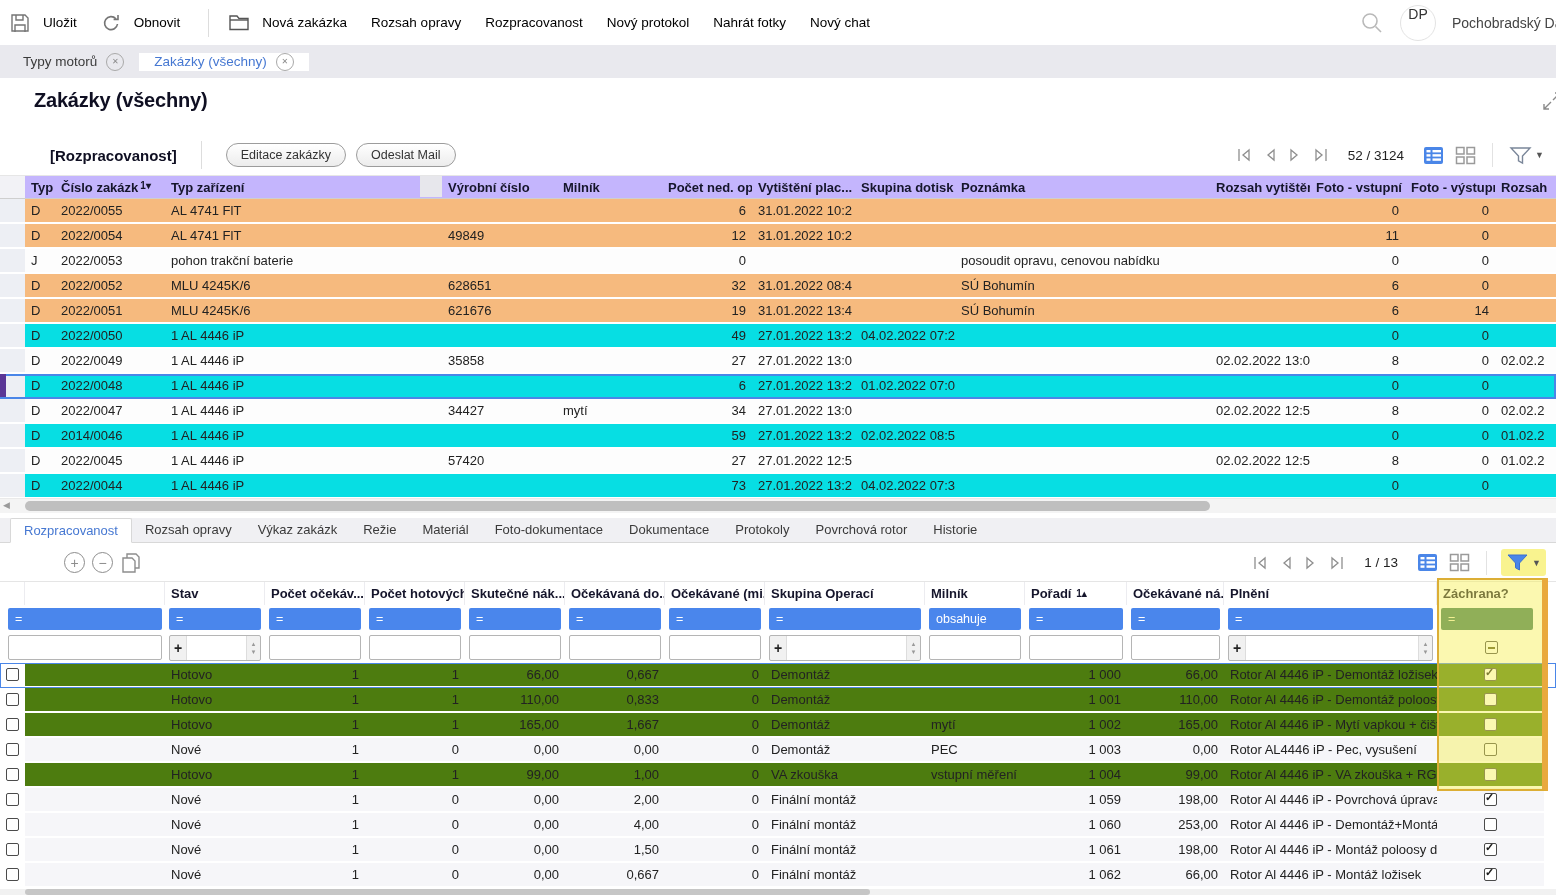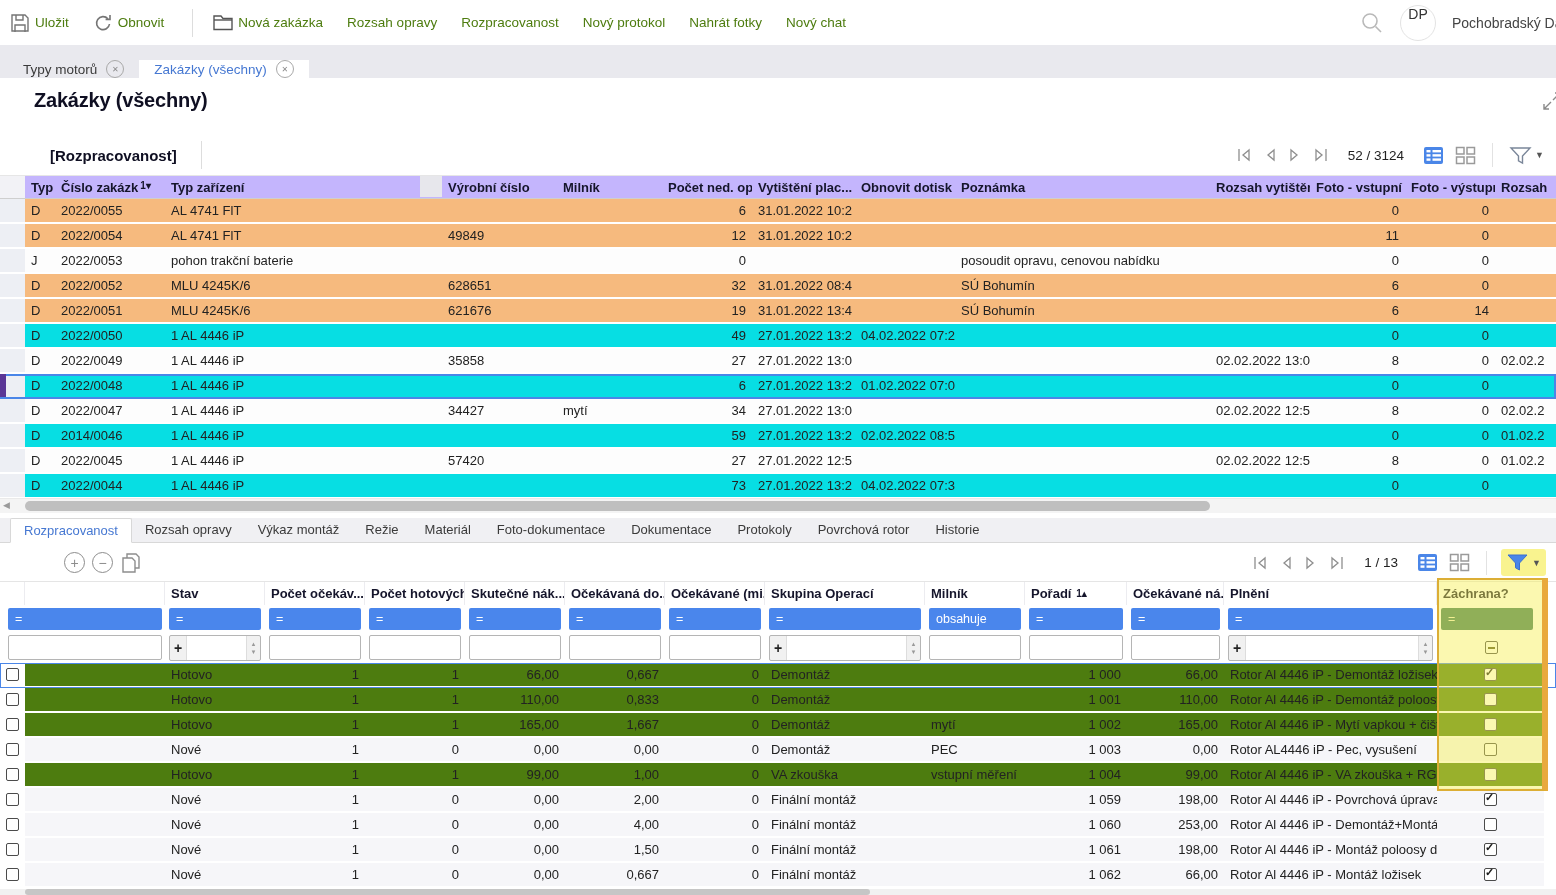--- a/index.html
+++ b/index.html
@@ -2,31 +2,31 @@
 <html><head>
 <meta charset="utf-8">
 <style>
   html,body{margin:0;padding:0}
   body{width:1556px;height:895px;position:relative;overflow:hidden;background:#fff;
        font-family:"Liberation Sans",sans-serif;font-size:13px;color:#222}
   svg{display:block}
   
   .topbar{position:absolute;top:0;left:0;right:0;height:45px;background:#fff;
           display:flex;align-items:center;padding-left:10px;box-sizing:border-box}
-  .tb-item{display:flex;align-items:center;gap:5px;margin-right:24px;color:#4d7c0f;
+  .tb-item{display:flex;align-items:center;gap:13px;margin-right:24px;color:#000000;
            font-size:13.5px;white-space:nowrap;cursor:pointer}
   .tb-sep{width:1px;height:28px;background:#ddd;margin:0 20px 0 4px}
   #tb-actions{display:flex;align-items:center}
   .tb-right{margin-left:auto;display:flex;align-items:center;gap:16px}
   .avatar{width:34px;height:34px;border-radius:50%;border:1px solid #e3e3e3;background:#fff;
           display:flex;align-items:flex-start;justify-content:center;font-size:14px;color:#333}
   .user-name{font-size:14px;color:#444;white-space:nowrap;width:104px;overflow:hidden}
   
   .tabbar{position:absolute;top:45px;left:0;right:0;height:33px;background:#e9e9ee;
-          display:flex;align-items:flex-end;padding-left:8px}
+          display:flex;align-items:center;padding-left:8px}
   .tab{display:flex;align-items:center;gap:9px;padding:0 15px;font-size:13.5px;color:#3a3a3a;cursor:pointer}
   .tab.active{background:#fff;color:#4678d2}
   .tab-close{width:16px;height:16px;border:1px solid #a9a9a9;border-radius:50%;font-size:8px;
              display:flex;align-items:center;justify-content:center;color:#8a8a8a;background:transparent}
   
   .pagehead{position:absolute;top:78px;left:0;right:0;height:57px;background:#fff}
   .pagehead h1{position:absolute;left:34px;top:11px;margin:0;font-size:20px;color:#0f0f22;letter-spacing:-.2px}
   .expand{position:absolute;right:-5px;top:14px}
   
   .sec-toolbar{position:absolute;top:135px;left:0;right:0;height:41px;display:flex;align-items:center;
@@ -179,20 +179,24 @@
 <div class="pagehead">
   <h1>Zakázky (všechny)</h1>
   <svg class="expand" width="18" height="18" viewBox="0 0 18 18" fill="none" stroke="#8a8a8a" stroke-width="1.4">
     <path d="M10 8l7-7M17 6V1h-5M8 10l-7 7M1 12v5h5"></path>
     </svg>
 </div>
 
 <div class="sec-toolbar">
   <span class="mode">[Rozpracovanost]</span>
   <div class="vsep"></div>
+  <div id="main-buttons" style="display:flex;align-items:center">
+      <button class="pill">Editace zakázky</button>
+      <button class="pill">Odeslat Mail</button>
+    </div>
   <div class="right-tools">
     <span class="pbtn">
         <svg width="16" height="14" viewBox="0 0 16 14" fill="none" stroke="#8e8e8e" stroke-width="1.3">
           <path d="M3 1v12"></path>
           <path d="M13 2L7 7l6 5z"></path>
         </svg>
       </span>
     <span class="pbtn">
         <svg width="14" height="14" viewBox="0 0 14 14" fill="none" stroke="#8e8e8e" stroke-width="1.3">
           <path d="M11 2L5 7l6 5z"></path>
@@ -242,21 +246,21 @@
 <div id="main-table">
     <div class="ghead">
       <span class="cell mc-gutter"></span>
       <span class="cell mc-typ">Typ</span>
       <span class="cell mc-cislo">Číslo zakázk<span class="sort">1▾</span></span>
       <span class="cell mc-zar">Typ zařízení</span>
       <span class="cell mc-vyr">Výrobní číslo</span>
       <span class="cell mc-mil">Milník</span>
       <span class="cell mc-pocet">Počet ned. op.</span>
       <span class="cell mc-vyt">Vytištění plac...</span>
-      <span class="cell mc-pla">Obnovit dotisk</span>
+      <span class="cell mc-pla">Skupina dotisk</span>
       <span class="cell mc-poz">Poznámka</span>
       <span class="cell mc-roz">Rozsah vytištěn</span>
       <span class="cell mc-fvs">Foto - vstupní</span>
       <span class="cell mc-fvy">Foto - výstupní</span>
       <span class="cell mc-roz2">Rozsah</span>
       <span class="hsplit"></span>
     </div>
     <div class="grow">
       <span class="cell mc-gutter"></span>
       <div class="strip bg-orange">
@@ -477,21 +481,21 @@
   </div>
 
 <div class="hscroll">
   <span class="harrow">◀</span>
   <div class="hthumb"></div>
 </div>
 
 <div class="dtabs" id="detail-tabs">
     <div class="dtab active">Rozpracovanost</div>
     <div class="dtab">Rozsah opravy</div>
-    <div class="dtab">Výkaz montáž</div>
+    <div class="dtab">Výkaz zakázk</div>
     <div class="dtab">Režie</div>
     <div class="dtab">Materiál</div>
     <div class="dtab">Foto-dokumentace</div>
     <div class="dtab">Dokumentace</div>
     <div class="dtab">Protokoly</div>
     <div class="dtab">Povrchová rotor</div>
     <div class="dtab">Historie</div>
   </div>
 
 <div class="dtoolbar">

